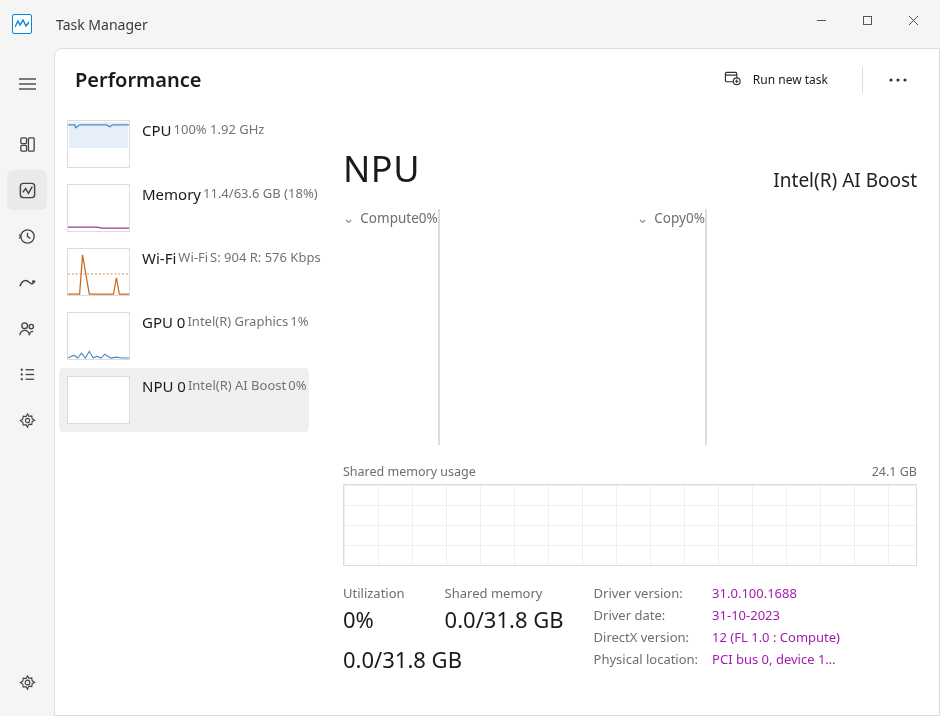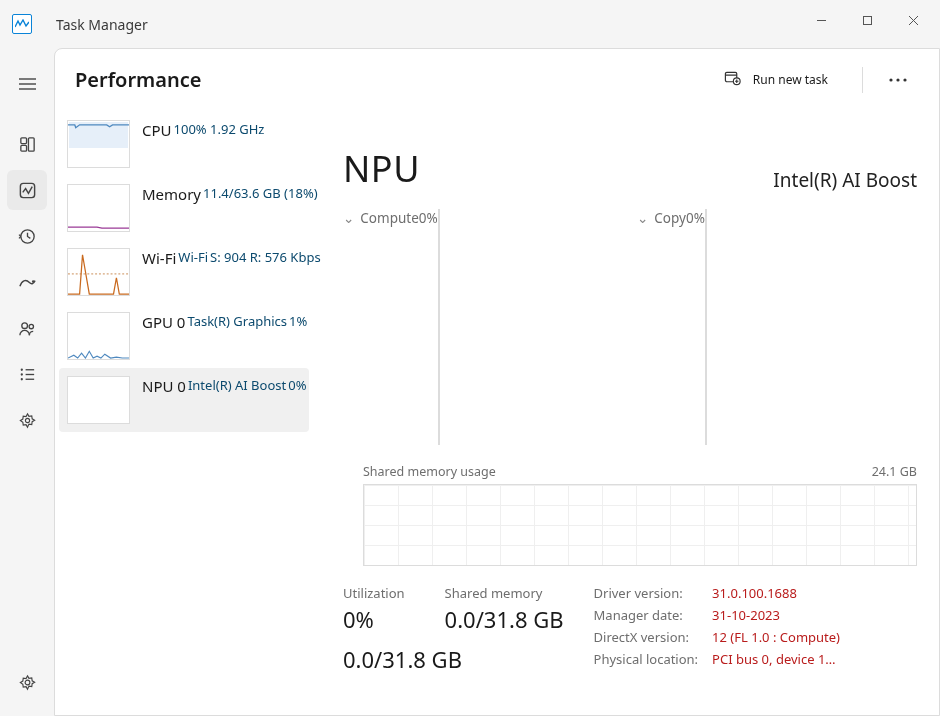--- a/index.html
+++ b/index.html
@@ -99,21 +99,21 @@
     border-radius:4px;
     gap:12px;
   }
   .li.selected { background:var(--sel-bg); }
   .thumb {
     width:63px; height:48px; border:1px solid var(--border);
     background:#fff; position:relative; flex:0 0 63px;
   }
   .li-text { display:flex; flex-direction:row; gap:2px; min-width:0; }
   .li-title { font-size:15px; font-weight:400; color:#1a1a1a; white-space:nowrap; }
-  .li-sub { font-size:13px; color:#0c4a6e; white-space:nowrap; }
+  .li-sub { font-size:13px; color:#737373; white-space:nowrap; }
   .thumb svg { position:absolute; inset:0; width:100%; height:100%; }
   .thumb .fill-top { position:absolute; left:1px; right:1px; top:1px; height:26px; background:#e6eff9; }
 
   
   .detail {
     flex:1; padding:4px 22px 10px 30px; display:flex; flex-direction:column;
     min-width:0;
     justify-content:center;
   }
   .detail-head { display:flex; align-items:flex-end; justify-content:space-between; }
@@ -125,37 +125,37 @@
   .chart-label { display:flex; justify-content:space-between; font-size:13.5px; color:var(--fg-soft); margin-bottom:6px; }
   .chart-label .chev { margin-right:6px; color:#888; }
   .chart-box {
     height:236px; border:1px solid var(--border);
     background:
       repeating-linear-gradient(to right, var(--grid) 0 1px, transparent 1px 34px),
       repeating-linear-gradient(to bottom, var(--grid) 0 1px, transparent 1px 34px),
       #fff;
   }
 
-  .shared-row { margin-top:18px;margin-left:20px; }
+  .shared-row { margin-top:18px; }
   .shared-label { display:flex; justify-content:space-between; font-size:12.5px; color:var(--fg-soft); margin-bottom:4px; }
   .shared-box {
     height:82px; border:1px solid var(--border);
     background:
       repeating-linear-gradient(to right, var(--grid) 0 1px, transparent 1px 34px),
       repeating-linear-gradient(to bottom, var(--grid) 0 1px, transparent 1px 20px),
       #fff;
   }
 
   .stats { display:flex; margin-top:18px; gap:30px; align-items:flex-start; }
   .stat-block { display:flex; flex-direction:column; gap:2px; }
   .stat-label { font-size:13px; color:var(--fg-soft); }
   .stat-val { font-size:22px; color:#1a1a1a; }
   .info-table { display:grid; grid-template-columns:auto auto; column-gap:14px; row-gap:4px; font-size:13px; }
   .info-table .k { color:var(--fg-soft); }
-  .info-table .v { color:#b91c1c; white-space:nowrap; overflow:hidden; text-overflow:ellipsis; max-width:170px; }
+  .info-table .v { color:#a21caf; white-space:nowrap; overflow:hidden; text-overflow:ellipsis; max-width:170px; }
 
   .left-stats { display:flex; flex-direction:column; gap:10px; }
   .left-stats .row2 { display:flex; gap:40px; }
 </style>
 </head>
 <body>
 
 <div class="title-bar">
   <div class="app-icon">
     <svg viewBox="0 0 14 10">
@@ -323,21 +323,21 @@
         </div>
 
         <div class="li">
           <div class="thumb">
             <svg viewBox="0 0 63 48" preserveAspectRatio="none">
                 <polyline points="0,47 6,44 10,47 14,42 18,47 22,40 26,47 30,45 34,47 38,43 44,47 50,46 56,47 63,47" fill="none" stroke="#4f89bf" stroke-width="1.2"></polyline>
               </svg>
           </div>
           <div class="li-text">
             <span class="li-title">GPU 0</span>
-            <span class="li-sub">Task(R) Graphics</span>
+            <span class="li-sub">Intel(R) Graphics</span>
             <span class="li-sub">1%</span>
           </div>
         </div>
 
         <div class="li selected">
           <div class="thumb"></div>
           <div class="li-text">
             <span class="li-title">NPU 0</span>
             <span class="li-sub">Intel(R) AI Boost</span>
             <span class="li-sub">0%</span>
@@ -391,21 +391,21 @@
               </div>
             </div>
             <div class="stat-block">
               <span class="stat-val">0.0/31.8 GB</span>
             </div>
           </div>
 
           <div class="info-table">
             <span class="k">Driver version:</span>
             <span class="v">31.0.100.1688</span>
-            <span class="k">Manager date:</span>
+            <span class="k">Driver date:</span>
             <span class="v">31-10-2023</span>
             <span class="k">DirectX version:</span>
             <span class="v">12 (FL 1.0 : Compute)</span>
             <span class="k">Physical location:</span>
             <span class="v">PCI bus 0, device 1…</span>
           </div>
         </div>
 
       </div>
     </div>

